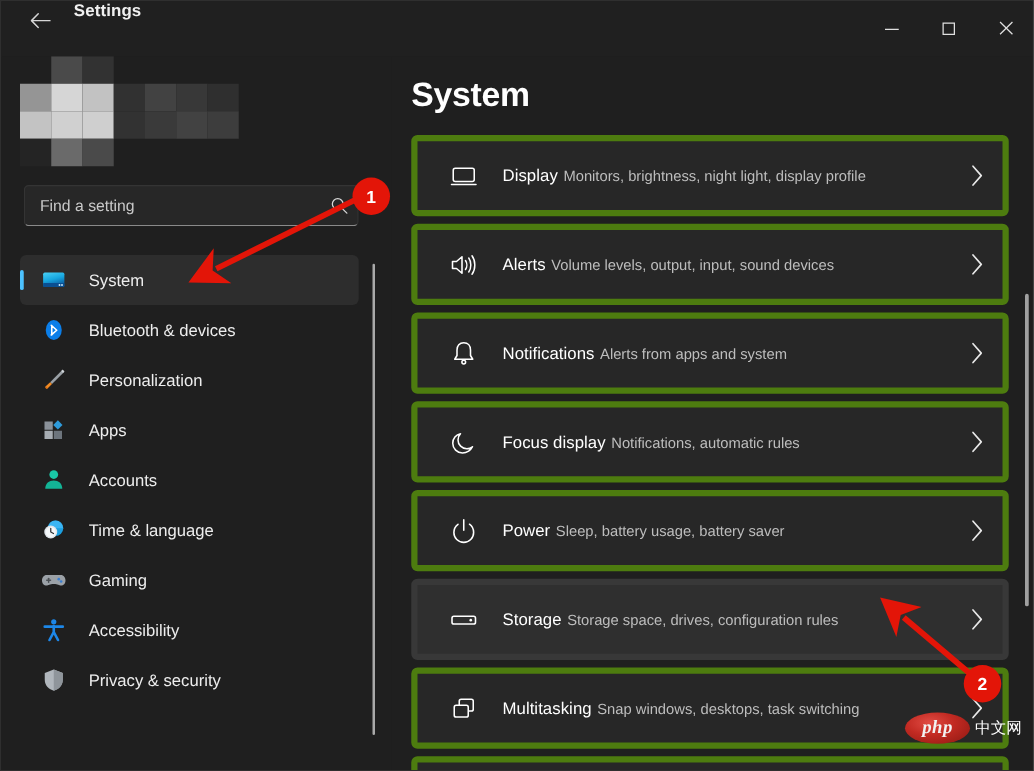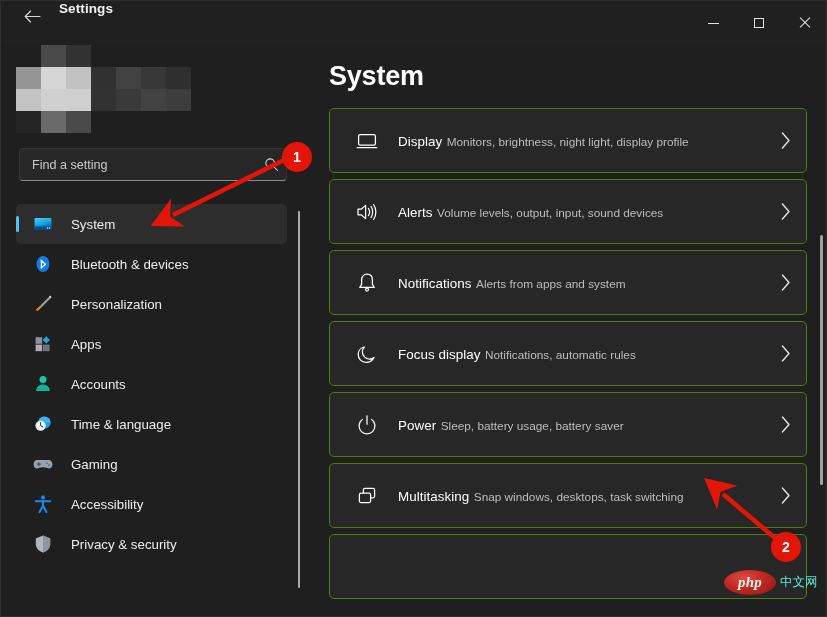--- a/index.html
+++ b/index.html
@@ -191,21 +191,21 @@
   .card-list {
     position: absolute;
     top: 63px; left: 16px;
     width: 478px;
   }
   .card {
     position: relative;
     height: 65px;
     margin-bottom: 6px;
     background: #272727;
-    border: 1px solid #4d7c0f;
+    border: 5px solid #4d7c0f;
     border-radius: 5px;
     display: flex;
     align-items: center;
     cursor: pointer;
   }
   .card.hovered { background: #2f2f2f; border-color: #383838; }
   .card-icon {
     width: 46px;
     margin-left: 14px;
     display: flex; align-items: center; justify-content: center;
@@ -280,21 +280,21 @@
     font-family: "Liberation Serif", serif;
     font-style: italic;
     font-weight: 700;
     font-size: 15px;
     color: #f2f2f2;
     letter-spacing: .3px;
   }
   .wm-cn {
     margin-left: 4px;
     font-size: 12.5px;
-    color: #5eead4;
+    color: #ffffff;
     font-family: "DejaVu Sans", sans-serif;
   }
 </style>
 </head>
 <body>
 
 <div class="window">
 
   <div class="titlebar">
     <div class="back-btn">
@@ -565,20 +565,37 @@
           <span class="card-title">Power</span>
           <span class="card-sub">Sleep, battery usage, battery saver</span>
         </span>
         <span class="card-chevron">
           <svg width="13" height="19" viewBox="0 0 13 19">
             <path d="M3.4 2 L10 9.5 L3.4 17" stroke="#e8e8e8" stroke-width="1.35" fill="none" stroke-linecap="round" stroke-linejoin="round"></path>
           </svg>
         </span>
       </div>
 
+      <div class="card hovered">
+        <span class="card-icon">
+          <svg width="24" height="24" viewBox="0 0 24 24">
+            <rect x="2.6" y="9" width="18.8" height="6.2" rx="1.5" stroke="#ffffff" stroke-width="1.25" fill="none"></rect>
+            <circle cx="17.6" cy="12.1" r="1.05" fill="#ffffff"></circle>
+          </svg>
+        </span>
+        <span class="card-text">
+          <span class="card-title">Storage</span>
+          <span class="card-sub">Storage space, drives, configuration rules</span>
+        </span>
+        <span class="card-chevron">
+          <svg width="13" height="19" viewBox="0 0 13 19">
+            <path d="M3.4 2 L10 9.5 L3.4 17" stroke="#e8e8e8" stroke-width="1.35" fill="none" stroke-linecap="round" stroke-linejoin="round"></path>
+          </svg>
+        </span>
+      </div>
 
       <div class="card">
         <span class="card-icon">
           <svg width="24" height="24" viewBox="0 0 24 24">
             <rect x="8.4" y="4.4" width="11.2" height="9.4" rx="1.5" stroke="#ffffff" stroke-width="1.25" fill="none"></rect>
             <rect x="4.4" y="9.2" width="11.2" height="9.4" rx="1.5" stroke="#ffffff" stroke-width="1.25" fill="#272727"></rect>
           </svg>
         </span>
         <span class="card-text">
           <span class="card-title">Multitasking</span>

